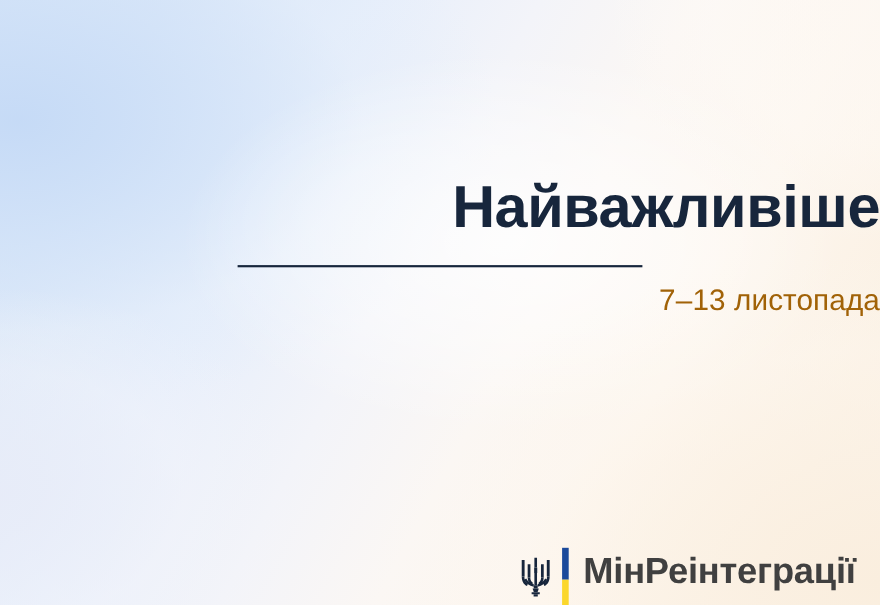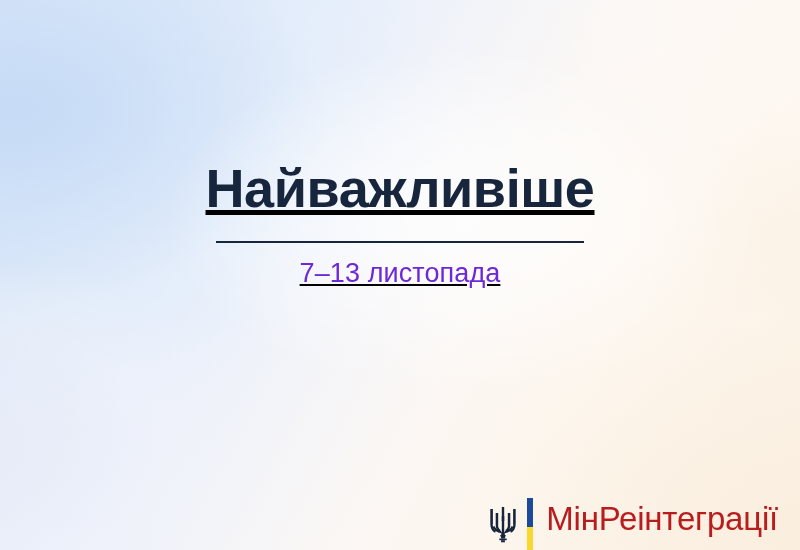--- a/index.html
+++ b/index.html
@@ -71,43 +71,42 @@
         rgba(254, 251, 248, 0.4) 42%,
         rgba(255, 255, 255, 0.0) 74%);
   }
 
   
   #headline-block {
     position: absolute;
     left: 0;
     right: 0;
     top: 158px;
-    text-align: center;
-    text-decoration: underline;
+    text-align: right;
   }
   .title-line {
     display: block;
     color: #17263c;
     font-weight: 700;
     font-size: 54px;
     line-height: 61px;
     letter-spacing: -0.4px;
     white-space: nowrap;
   }
 
   #divider {
     width: 368px;
     height: 2px;
     background: #17263c;
     margin: 22px auto 0 auto;
   }
 
   #subtitle {
     margin-top: 14px;
-    color: #6d28d9;
+    color: #a16207;
     font-size: 27px;
     font-weight: 400;
     letter-spacing: 0.1px;
     line-height: 32px;
     white-space: nowrap;
   }
 
   
   #logo-lockup {
     position: absolute;
@@ -134,23 +133,23 @@
   }
   .flag-blue {
     flex: 1 1 50%;
     background: #1b4a9b;
   }
   .flag-yellow {
     flex: 1 1 50%;
     background: #fbd72b;
   }
   #ministry-name {
-    color: #b91c1c;
+    color: #404040;
     font-size: 33px;
-    font-weight: 400;
+    font-weight: 700;
     letter-spacing: -0.2px;
     line-height: 38px;
     white-space: nowrap;
     align-self: flex-start;
     margin-top: 8px;
     text-align: center;
   }
 </style>
 </head>
 <body>

